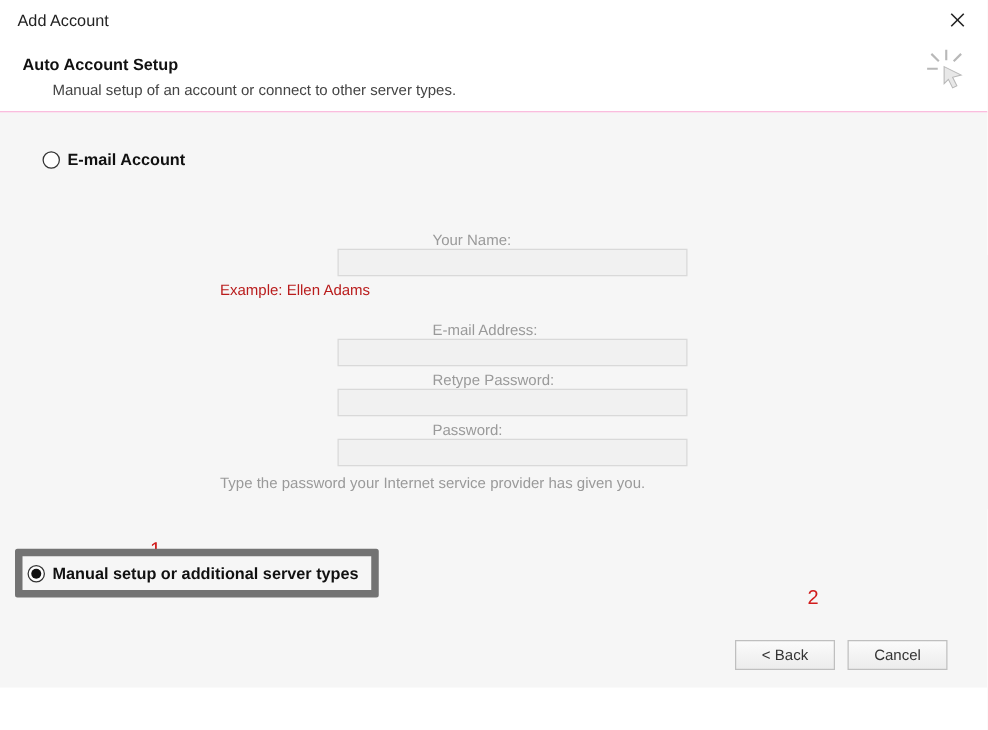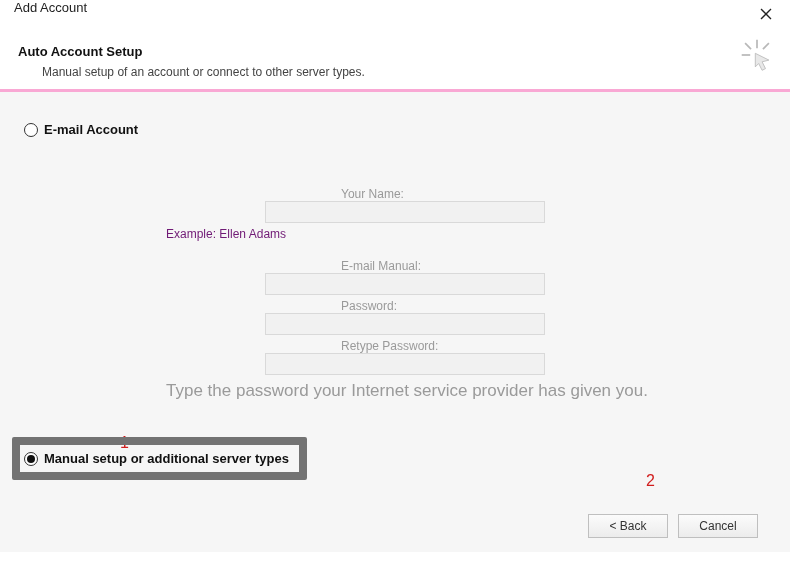--- a/index.html
+++ b/index.html
@@ -11,42 +11,42 @@
     font-family: "Segoe UI", Tahoma, sans-serif;
     font-size: 12px;
     color: #333333;
     position: relative;
     overflow: hidden;
   }
   
   .titlebar {
     height: 32px;
     display: flex;
-    align-items: flex-start;
+    align-items: center;
     padding: 0 10px 0 14px;
   }
   .titlebar .title {
     font-size: 13px;
     color: #222;
   }
   .titlebar .spacer { flex:1; }
   .close-btn {
     width: 28px; height: 28px;
     display:flex; align-items:center; justify-content:center;
     font-size: 16px;
     color: #222;
     cursor: pointer;
     background: transparent;
     border: none;
   }
   
   .header-area {
     padding: 12px 18px 10px 18px;
     position: relative;
-    border-bottom: 3px solid #f9a8d4;
+    border-bottom: 1px solid #f9a8d4;
     background: #ffffff;
   }
   .header-area .heading {
     font-weight: 700;
     font-size: 13px;
     color: #111;
   }
   .header-area .subheading {
     margin-left: 24px;
     margin-top: 6px;
@@ -58,21 +58,21 @@
     right:16px;
     top:6px;
     width:34px; height:34px;
     color:#b8b8b8;
   }
   
   .body-area {
     background: #f6f6f6;
     position: relative;
     height: 460px;
-    padding: 30px 18px 10px 20px;
+    padding: 30px 18px 10px 30px;
   }
   .group-row {
     display:flex;
     align-items:center;
     gap:6px;
   }
   .radio-outer {
     width:14px; height:14px;
     border:1px solid #333;
     border-radius:50%;
@@ -112,44 +112,44 @@
     height: 22px;
     border:1px solid #d9d9d9;
     background:#f1f1f1;
     color:#999;
     font-size:12px;
     padding:0 4px;
   }
   .hint-row {
     margin-left: 128px;
     margin-bottom: 18px;
-    color:#701a75;
+    color:#b91c1c;
     font-size:12px;
   }
   .hint-row-wide {
     margin-left: 128px;
     margin-top: 6px;
     color:#9a9a9a;
-    font-size:17px;
+    font-size:12px;
   }
   
   .manual-row-wrap {
     position:absolute;
     left:12px;
     bottom:72px;
   }
   .manual-row {
     display:flex;
     align-items:center;
     gap:6px;
     padding: 6px 10px 6px 4px;
   }
   
   .hl {
-    border:8px solid #737373;
+    border:6px solid #737373;
     border-radius:2px;
   }
   .callout {
     position:absolute;
     color:#d11c1c;
     font-size:16px;
     font-weight:400;
     font-family: "Segoe UI", Tahoma, sans-serif;
   }
   .callout-1 { left:120px; bottom:100px; }
@@ -213,30 +213,30 @@
 
   <div class="form-block">
 
     <div class="field-row">
       <span class="field-label">Your Name:</span>
       <input class="field-input" type="text" disabled="" value="" style="">
     </div>
     <div class="hint-row">Example: Ellen Adams</div>
 
     <div class="field-row">
-      <span class="field-label">E-mail Manual:</span>
+      <span class="field-label">E-mail Address:</span>
       <input class="field-input" type="text" disabled="" value="" style="">
     </div>
 
+    <div class="field-row" style="margin-top:4px;">
+      <span class="field-label">Retype Password:</span>
+      <input class="field-input" type="password" disabled="" value="" style="">
+    </div>
     <div class="field-row">
       <span class="field-label">Password:</span>
-      <input class="field-input" type="password" disabled="" value="" style="">
-    </div>
-    <div class="field-row" style="margin-top:4px;">
-      <span class="field-label">Retype Password:</span>
       <input class="field-input" type="password" disabled="" value="" style="">
     </div>
     <div class="hint-row-wide">Type the password your Internet service provider has given you.</div>
   </div>
 
   <span class="callout callout-1">1</span>
 
   <div class="manual-row-wrap">
     <div class="manual-row hl">
       <span class="radio-outer selected"></span>

